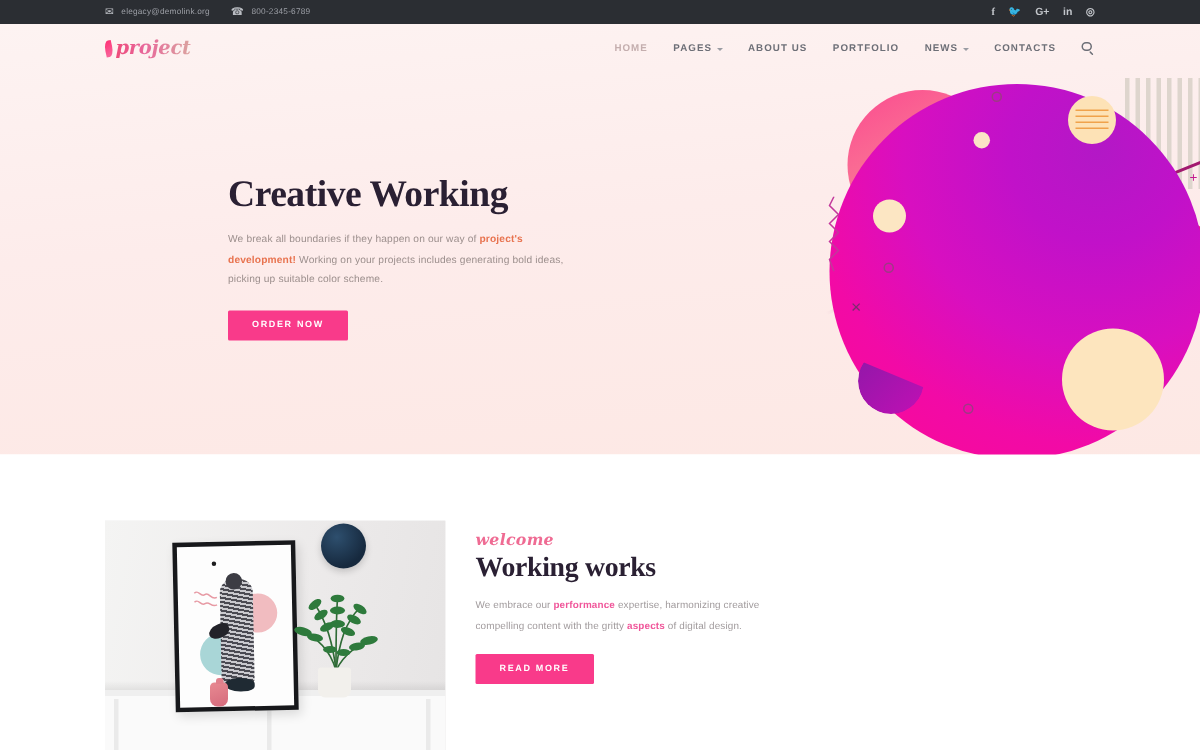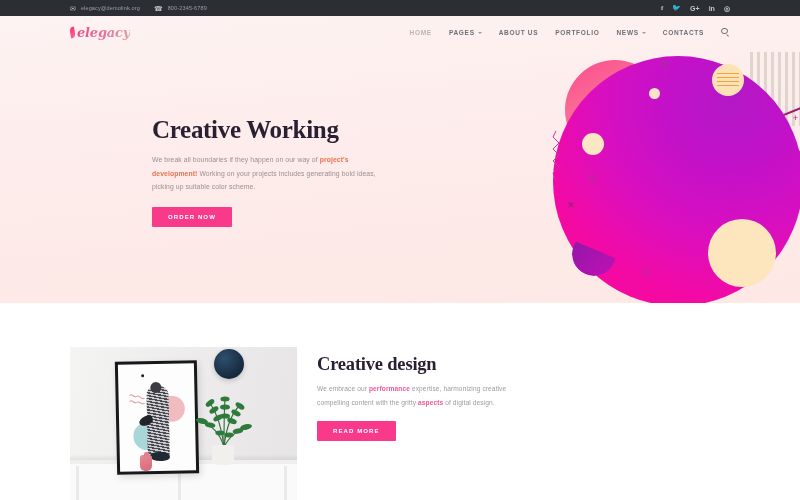--- a/index.html
+++ b/index.html
@@ -280,21 +280,21 @@
       <span class="sans">◎</span>
     </div>
   </div>
 </div>
 
 <div class="hero">
 
   <div class="nav">
     <a class="logo">
       <span class="logo-leaf"></span>
-      <span>elegacy</span>
+      <span>project</span>
     </a>
     <div class="menu">
       <a class="menu-item active">
         <span>HOME</span>
       </a>
       <a class="menu-item">
         <span>PAGES</span>
         <i class="caret"></i>
       </a>
       <a class="menu-item">
@@ -413,21 +413,22 @@
           <ellipse cx="42" cy="42" rx="5.4" ry="2.6" transform="rotate(-10 42 42)"></ellipse>
           <ellipse cx="24" cy="44" rx="4.6" ry="2.4"></ellipse>
           <ellipse cx="33" cy="46" rx="4.6" ry="2.4"></ellipse>
         </g>
       </svg>
       <div class="ph-pot"></div>
       <div class="ph-vase"></div>
     </div>
 
     <div class="lower-copy">
-      <h2 class="h2">Creative design</h2>
+      <div class="eyebrow2">welcome</div>
+      <h2 class="h2">Working works</h2>
       <p class="lede2">
         <span>We embrace our </span><b>performance</b><span> expertise, harmonizing creative compelling content with the gritty </span><b>aspects</b><span> of digital design.</span>
       </p>
       <a class="btn b2">READ MORE</a>
     </div>
 
   </div>
 </div>
 
 </body></html>

